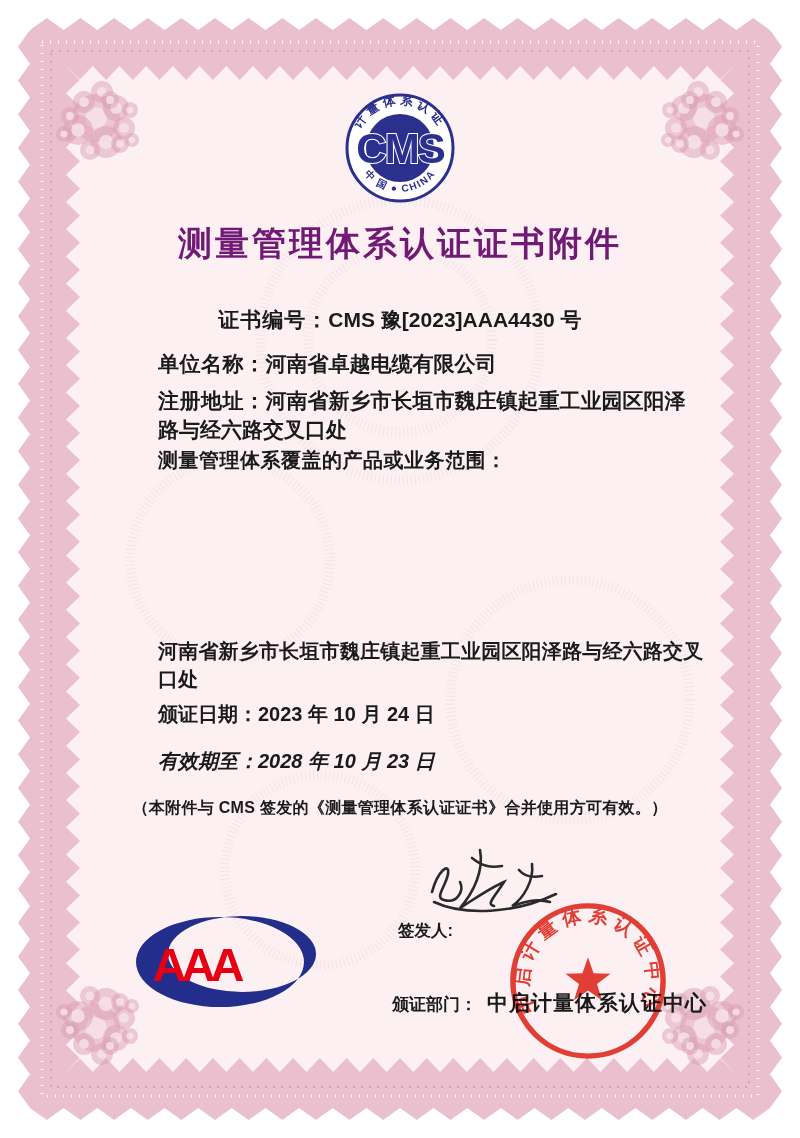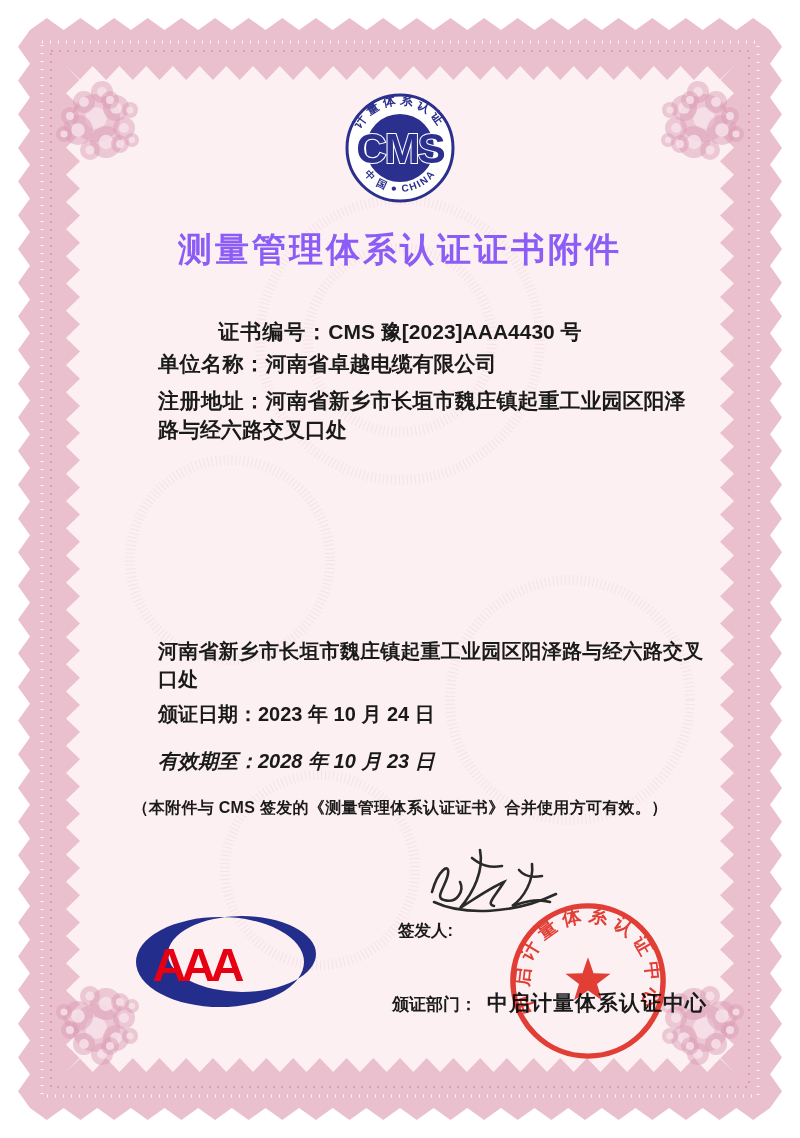--- a/index.html
+++ b/index.html
@@ -14,23 +14,23 @@
     background:#fcf0f2;z-index:0;
   }
   #frame{position:absolute;left:0;top:0;width:800px;height:1138px;z-index:1;pointer-events:none;}
   .content{position:absolute;left:0;top:0;width:800px;height:1138px;z-index:2;}
 
   .abs{position:absolute;}
   .centered{left:0;width:800px;text-align:center;}
 
   .logo-box{left:340px;top:90px;width:120px;height:116px;}
 
-  .cert-title{top:227px;font-size:34px;font-weight:700;letter-spacing:3px;color:#8b5cf6;}
-
-  .certno{top:306px;font-size:21px;font-weight:700;margin-top:12px;}
+  .cert-title{top:221px;font-size:34px;font-weight:700;letter-spacing:3px;color:#701a75;}
+
+  .certno{top:306px;font-size:21px;font-weight:700;}
   .certno .lbl{letter-spacing:1px;}
 
   .field{left:158px;font-size:21px;font-weight:700;line-height:29px;}
   .field .lbl{letter-spacing:0.5px;}
   .org-row{top:349px;}
   .addr-row{top:386px;width:545px;}
 
   .scope-head{left:158px;font-size:20px;font-weight:700;letter-spacing:0.5px;}
   .scope-body{left:158px;width:545px;font-size:20px;font-weight:600;line-height:27.5px;text-align:justify;letter-spacing:0.2px;}
   .prod-head{top:447px;}
@@ -212,20 +212,21 @@
     </div>
 
     <div class="abs field addr-row">
       <span class="lbl">注册地址：</span><span>河南省新乡市长垣市魏庄镇起重工业园区阳泽路与经六路交叉口处</span>
     </div>
 
     <div class="abs field org-row">
       <span class="lbl">单位名称：</span><span>河南省卓越电缆有限公司</span>
     </div>
 
+    <div class="abs scope-head prod-head">测量管理体系覆盖的产品或业务范围：</div>
 
     <div class="abs scope-body region-body">河南省新乡市长垣市魏庄镇起重工业园区阳泽路与经六路交叉口处</div>
 
     <div class="abs date-row issue-row">
       <span>颁证日期：</span><span>2023 年 10 月 24 日</span>
     </div>
     <div class="abs date-row valid-row">
       <span>有效期至：</span><span>2028 年 10 月 23 日</span>
     </div>
 

